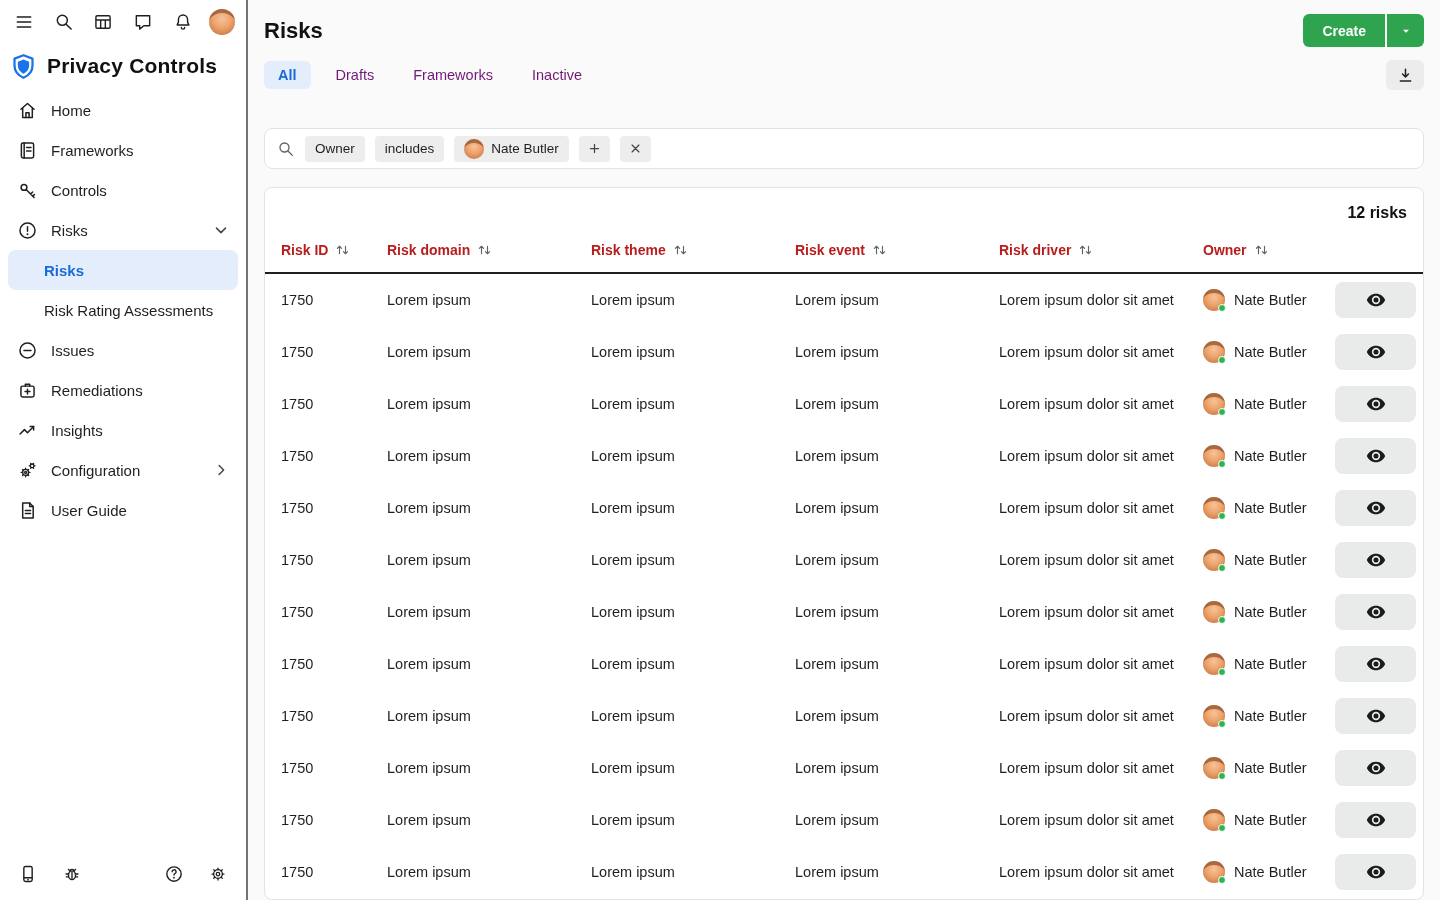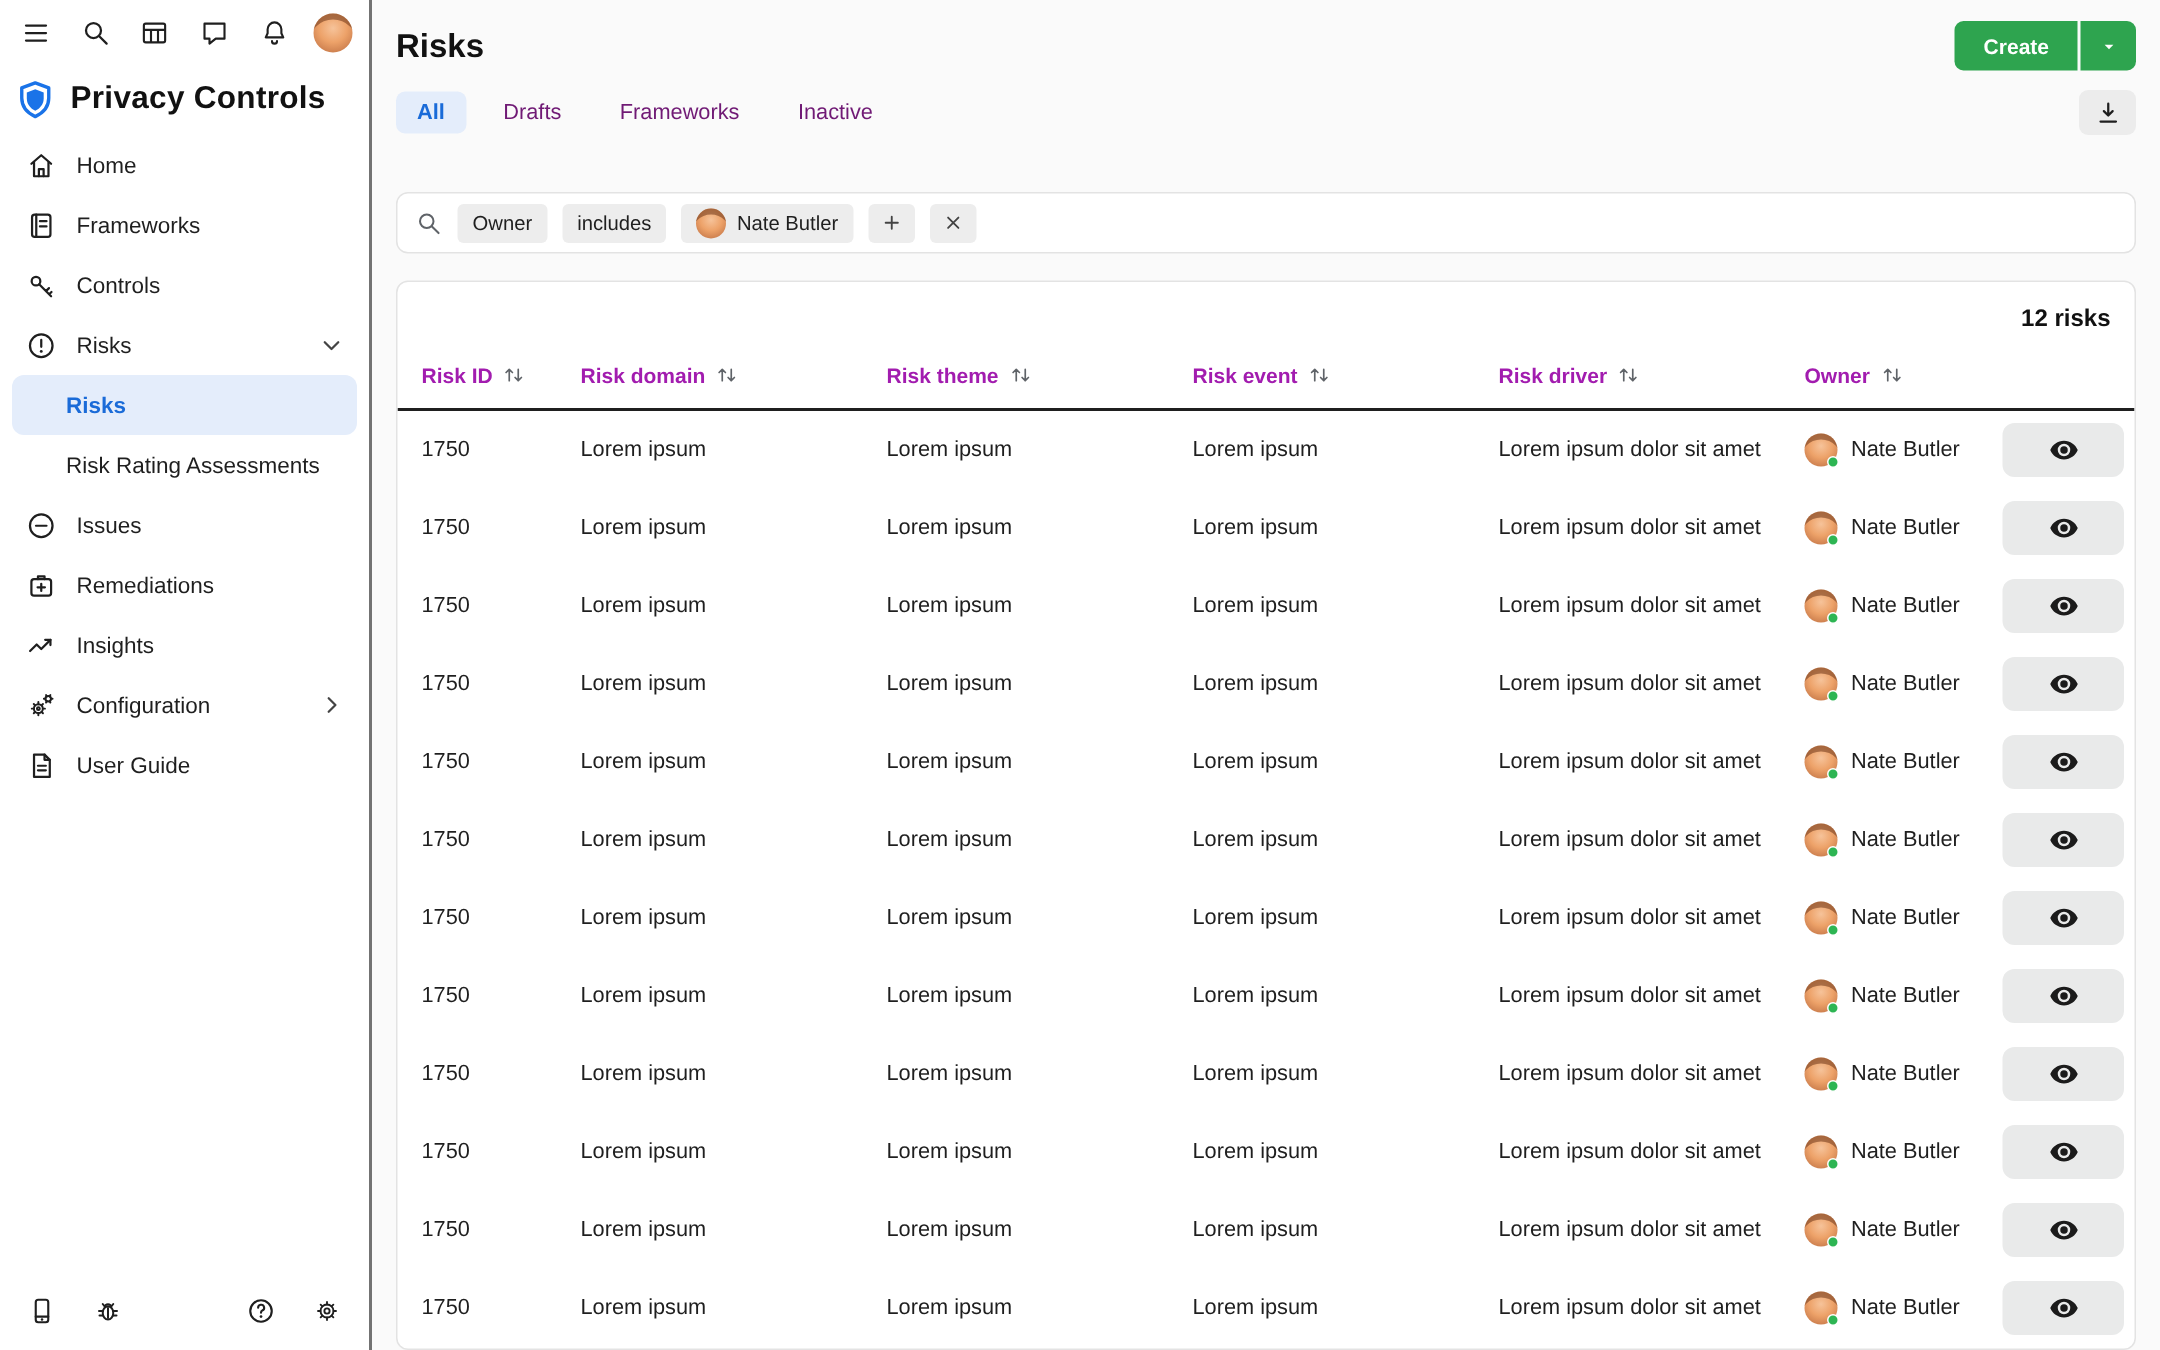--- a/index.html
+++ b/index.html
@@ -63,21 +63,21 @@
   .chip { height:26px; background:#ededed; border:none; border-radius:4px; padding:0 10px;
     display:flex; align-items:center; gap:7px; font-size:13.5px; color:#1f1f1f; font-family:inherit; cursor:pointer; }
   .icon-chip { padding:0 8px; color:#444; }
 
   .table-card { margin-top:18px; background:#fff; border:1px solid #e3e3e3; border-radius:8px;
     flex:1; min-height:0; overflow:hidden; display:flex; flex-direction:column; }
   .card-title { font-size:16px; font-weight:700; padding:16px 16px 6px; color:#111;text-align:right; }
   .thead, .trow { display:grid; grid-template-columns:106px 204px 204px 204px 204px 132px 81px;
     align-items:center; padding-left:16px; }
   .thead { height:46px; border-bottom:2px solid #1f1f1f; }
-  .th { display:flex; align-items:center; gap:7px; font-size:14px; font-weight:700; color:#a21caf; cursor:pointer; }
+  .th { display:flex; align-items:center; gap:7px; font-size:14px; font-weight:700; color:#b91c1c; cursor:pointer; }
   .tbody { overflow:hidden; flex:1; }
   .trow { height:52px; }
   .cell { font-size:14.5px; color:#1f1f1f; }
   .owner-cell { display:flex; align-items:center; gap:9px; }
   .view-btn { width:81px; height:36px; background:#e9eaea; border:none; border-radius:8px;
     display:flex; align-items:center; justify-content:center; cursor:pointer; }
 </style>
 </head>
 <body>
 

